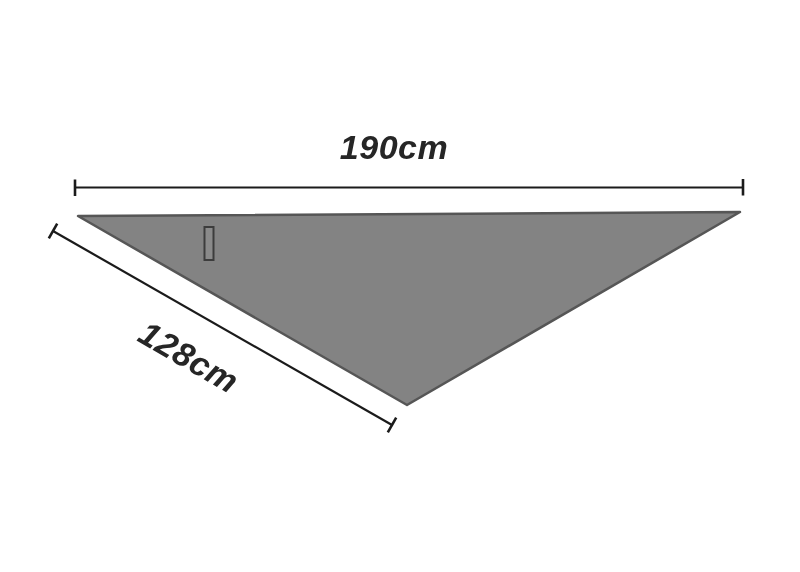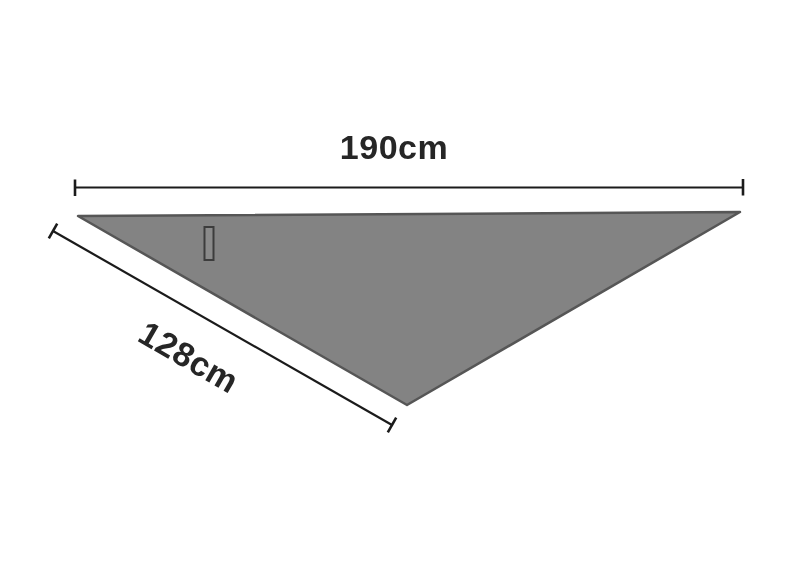--- a/index.html
+++ b/index.html
@@ -7,20 +7,21 @@
     padding: 0;
     background: #ffffff;
   }
   .canvas {
     position: relative;
     width: 800px;
     height: 572px;
     background: #ffffff;
     overflow: hidden;
     font-family: "Liberation Sans", sans-serif;
+    font-style: italic;
   }
   .diagram-svg {
     position: absolute;
     left: 0;
     top: 0;
     width: 800px;
     height: 572px;
   }
   .dim-label {
     position: absolute;

